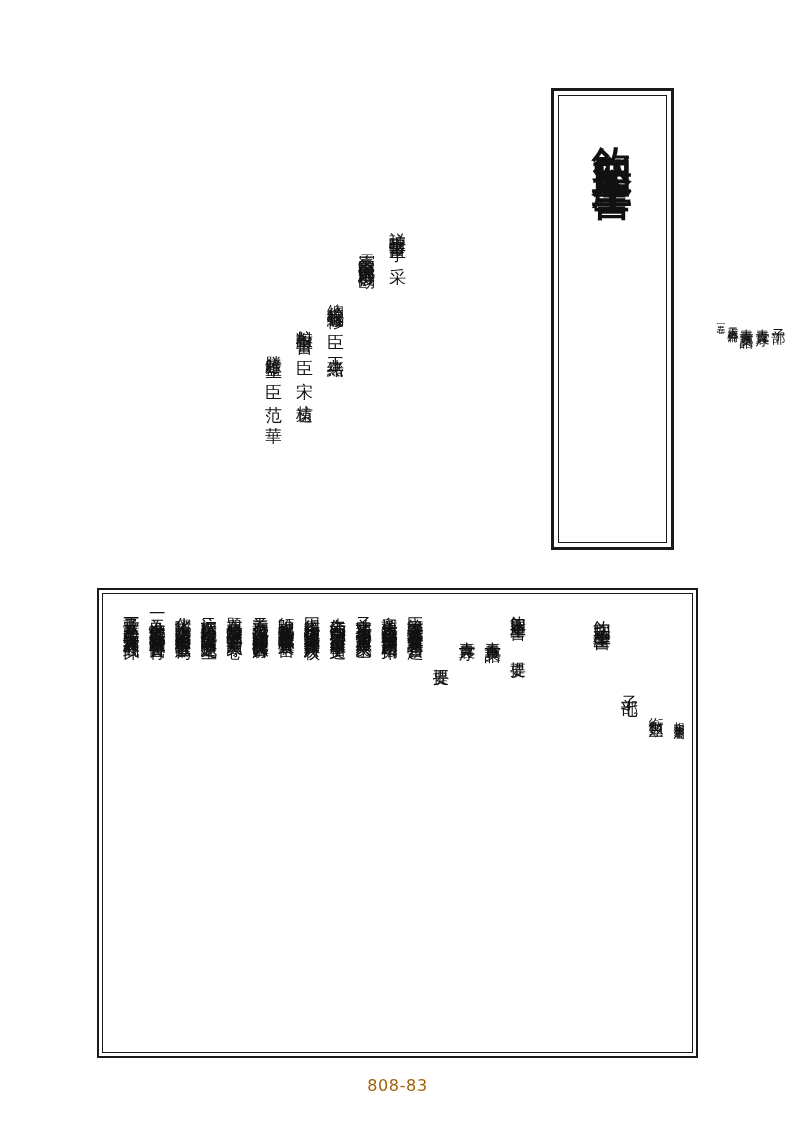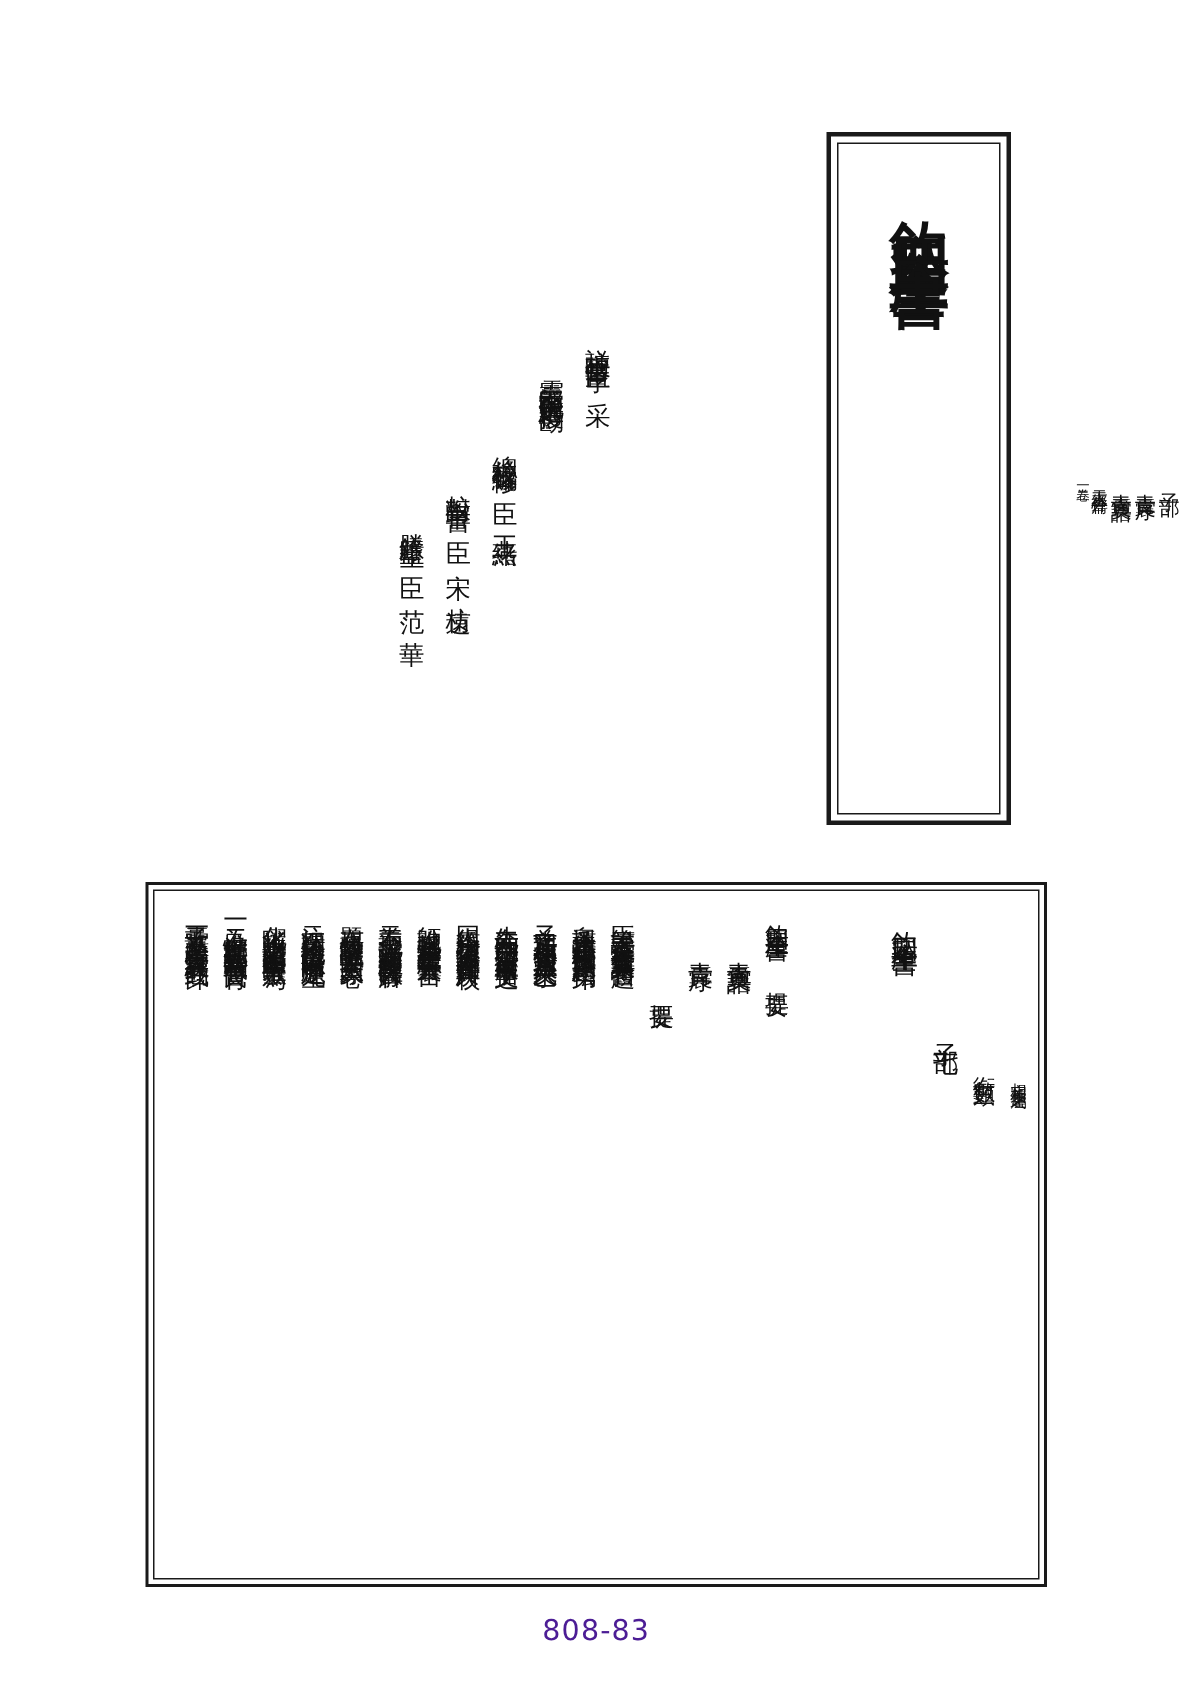--- a/index.html
+++ b/index.html
@@ -157,23 +157,23 @@
   #body-cols .bcol.title-col { font-size: 16px; padding-top: 6px; }
 
   
   #page-number {
     position: absolute;
     left: 0;
     right: 0;
     top: 1076px;
     text-align: center;
     font-family: "DejaVu Sans", "Liberation Sans", sans-serif;
-    font-size: 19px;
+    font-size: 16px;
     letter-spacing: 0.04em;
-    color: #4c1d95;
+    color: #a16207;
   }
 </style>
 </head>
 <body>
 
 <div id="title-plate">
   <div class="inner">
     <div id="title-main" class="vtext">欽定四庫全書</div>
   </div>
 </div>

